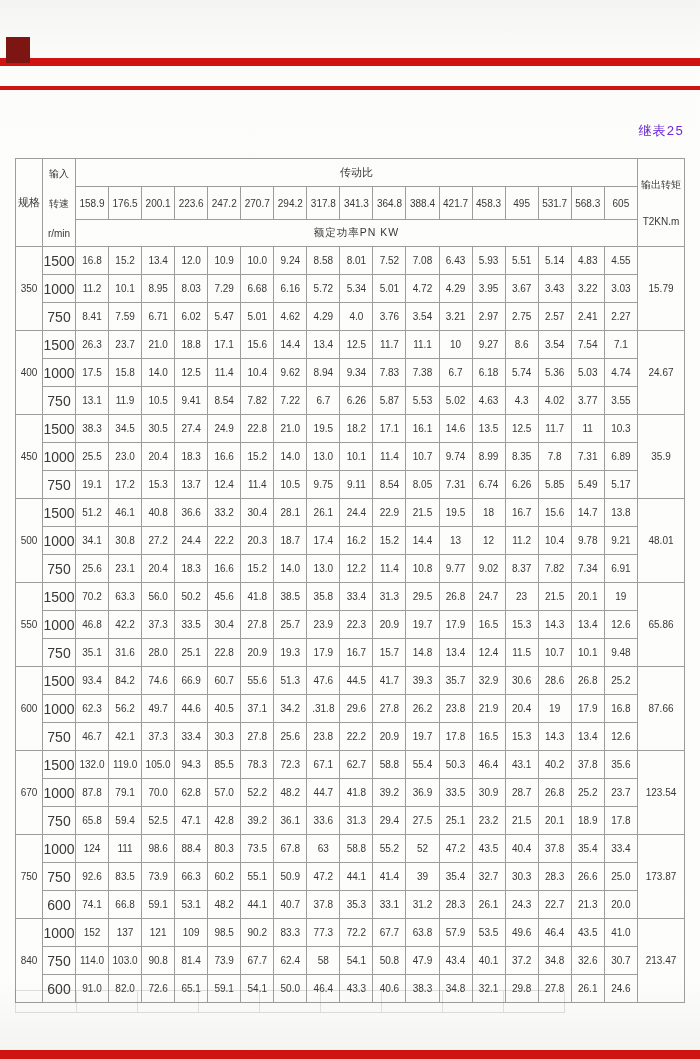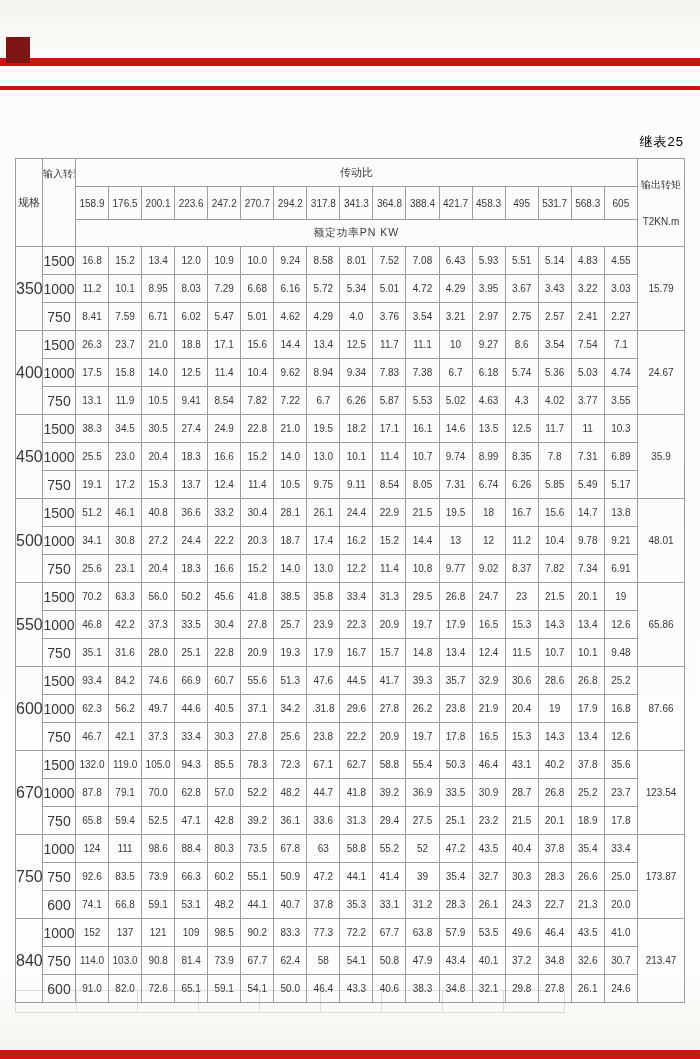--- a/index.html
+++ b/index.html
@@ -5,38 +5,38 @@
   html,body{margin:0;padding:0;}
   body{
     width:700px;height:1059px;position:relative;overflow:hidden;
     background:linear-gradient(180deg,#f4f4f1 0%,#fcfcfa 6%,#fdfdfb 92%,#f3f3f0 100%);
     font-family:"Liberation Sans",sans-serif;color:#383838;
   }
   .red-square{position:absolute;left:6px;top:37px;width:24px;height:26px;background:#7d1513;z-index:2;}
   .red-bar-top{position:absolute;left:0;top:58px;width:700px;height:8px;background:#cf1212;}
   .red-rule-thin{position:absolute;left:0;top:86px;width:700px;height:4px;background:#cf1212;}
   .red-bar-bottom{position:absolute;left:0;bottom:0;width:700px;height:9px;background:#cf1212;}
-  .cont-label{position:absolute;right:16px;top:133px;font-size:13px;color:#000000;letter-spacing:1px;}
+  .cont-label{position:absolute;right:16px;top:122px;font-size:13px;color:#6d28d9;letter-spacing:1px;font-family:Liberation Mono, monospace;}
 
   table.spec-table{
     position:absolute;left:15px;top:158px;width:670px;
     border-collapse:collapse;table-layout:fixed;
     border:1.5px solid #7e7e7e;
   }
   .spec-table th,.spec-table td{
     border:1px solid #9c9c9c;text-align:center;vertical-align:middle;
     font-weight:normal;color:#383838;padding:0;overflow:hidden;white-space:nowrap;
   }
   .group-label{font-size:11px;height:27px;}
   .ratio-th{font-size:10px;height:32px;}
   .power-label{font-size:10.5px;height:26px;letter-spacing:1px;}
   .speed-hd{height:85px;}
-  .speed-hd .stack{display:flex;justify-content:space-between;height:72px;padding:2px 0;font-size:10px;}
+  .speed-hd .stack{display:flex;flex-direction:column;justify-content:space-between;height:72px;padding:2px 0;font-size:10px;}
   .torque-hd .stack{display:flex;flex-direction:column;justify-content:center;gap:24px;font-size:10px;}
-  .spec-td{font-size:16px;}
+  .spec-td{font-size:10px;}
   .speed-td{font-size:14px;height:27px;}
   .val-td{font-size:10px;height:27px;}
   .torque-td{font-size:10px;margin-top:44px;}
 
   .ghost-row{
     position:absolute;left:15px;top:990px;width:548px;height:21px;
     border:1px solid rgba(120,120,120,0.30);display:flex;opacity:0.75;
   }
   .ghost-row span{flex:1;border-right:1px solid rgba(120,120,120,0.28);}
   .ghost-row span:last-child{border-right:none;}

